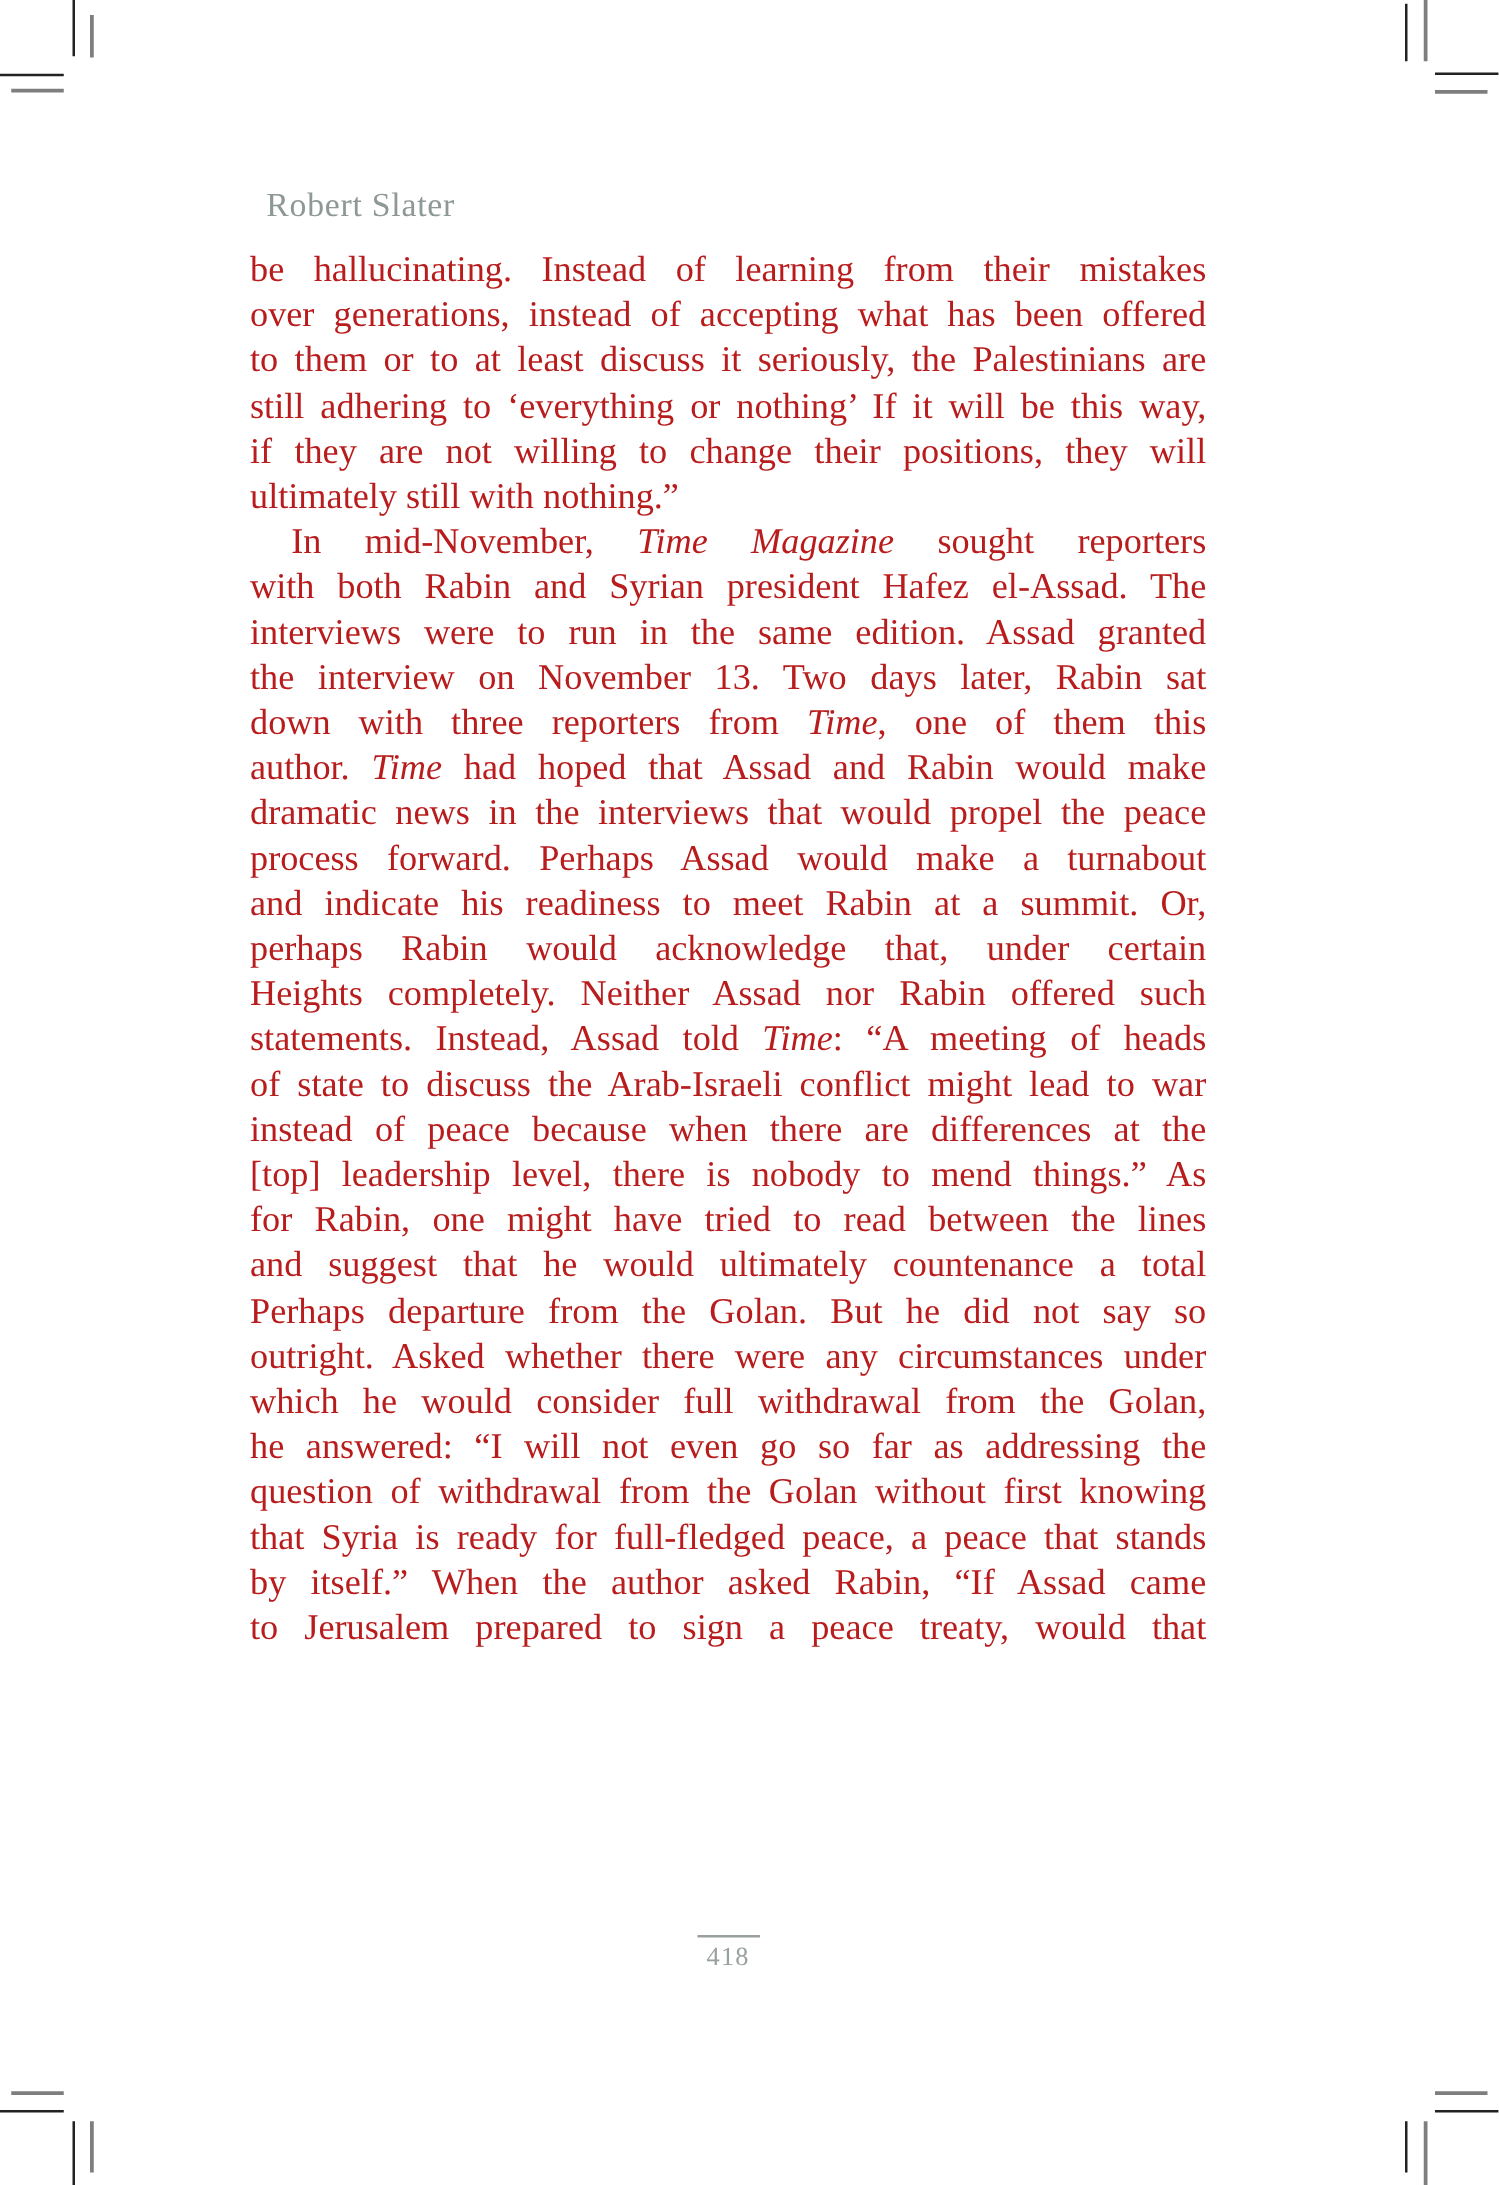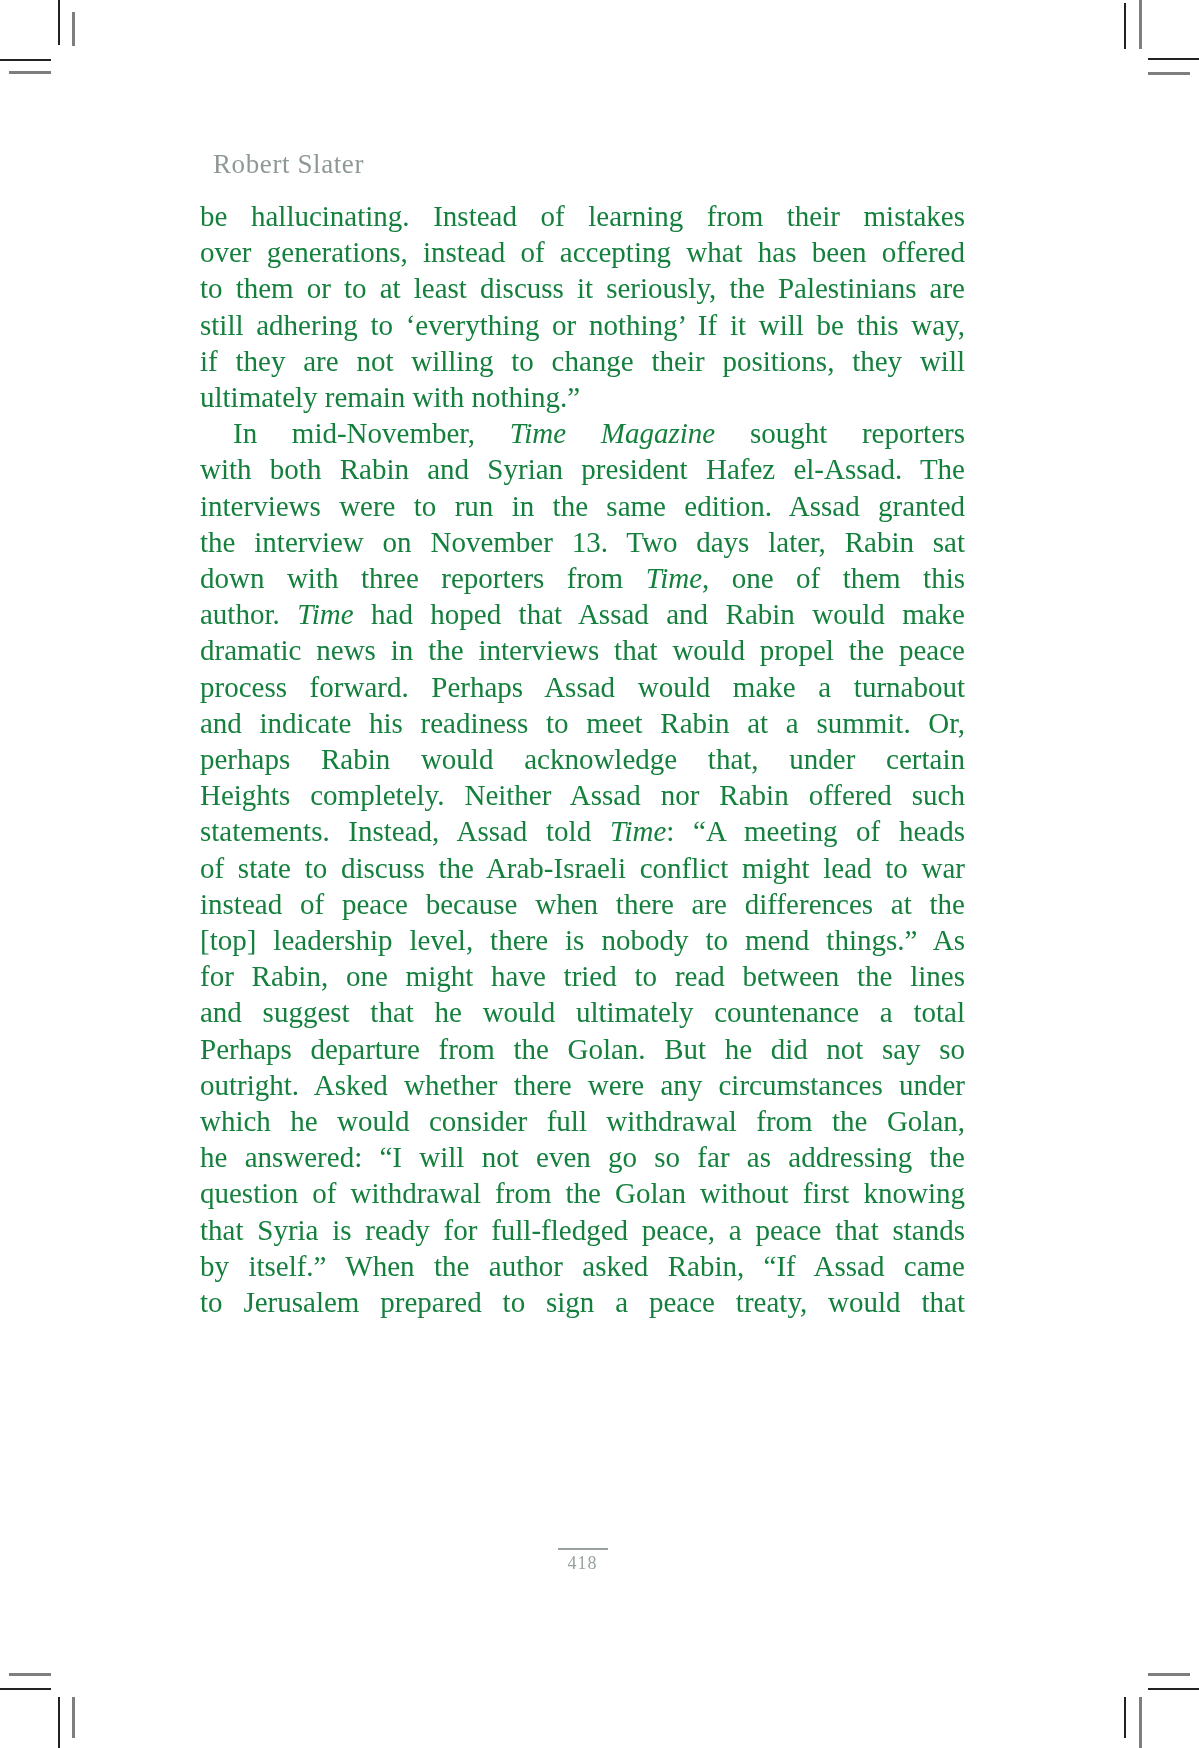--- a/index.html
+++ b/index.html
@@ -21,42 +21,42 @@
     color: #8e9997;
   }
   
   .text-block {
     position: absolute;
     left: 200px;
     top: 198px;
     width: 765px;
     font-size: 29px;
     line-height: 36.2px;
-    color: #15803d;
+    color: #b91c1c;
   }
   .line { overflow: visible; }
   .line.just { text-align: justify; text-align-last: justify; }
   .line.indent { text-indent: 33px; }
   .it { font-style: italic; }
   
   .folio {
     position: absolute;
     left: 200px;
     top: 1548px;
     width: 765px;
     text-align: center;
   }
   .folio-rule {
     width: 50px;
     height: 0;
     border-top: 2px solid #98a1a0;
     margin: 0 auto 3px auto;
   }
   .folio-num {
-    font-size: 18px;
+    font-size: 21px;
     letter-spacing: 1px;
     color: #98a1a0;
   }
   
   .cm { position: absolute; background: #222222; }
   .cm.gray { background: #7e7e7e; }
   .cm-tl-v1 { left: 58px;   top: 0;      width: 2px;  height: 45px; }
   .cm-tl-v2 { left: 72px;   top: 12px;   width: 3px;  height: 34px; }
   .cm-tl-h1 { left: 0;      top: 59px;   width: 51px; height: 2px;  }
   .cm-tl-h2 { left: 9px;    top: 71px;   width: 42px; height: 3px;  }
@@ -99,21 +99,21 @@
   <div class="cm gray cm-br-v2"></div>
 
   <div class="running-header">Robert Slater</div>
 
   <div class="text-block">
       <div class="line just"><span>be hallucinating. Instead of learning from their mistakes</span></div>
       <div class="line just"><span>over generations, instead of accepting what has been offered</span></div>
       <div class="line just"><span>to them or to at least discuss it seriously, the Palestinians are</span></div>
       <div class="line just"><span>still adhering to ‘everything or nothing’ If it will be this way,</span></div>
       <div class="line just"><span>if they are not willing to change their positions, they will</span></div>
-      <div class="line"><span>ultimately remain with nothing.”</span></div>
+      <div class="line"><span>ultimately still with nothing.”</span></div>
       <div class="line just indent"><span>In mid-November, </span><span class="it">Time Magazine</span><span> sought reporters</span></div>
       <div class="line just"><span>with both Rabin and Syrian president Hafez el-Assad. The</span></div>
       <div class="line just"><span>interviews were to run in the same edition. Assad granted</span></div>
       <div class="line just"><span>the interview on November 13. Two days later, Rabin sat</span></div>
       <div class="line just"><span>down with three reporters from </span><span class="it">Time</span><span>, one of them this</span></div>
       <div class="line just"><span>author. </span><span class="it">Time</span><span> had hoped that Assad and Rabin would make</span></div>
       <div class="line just"><span>dramatic news in the interviews that would propel the peace</span></div>
       <div class="line just"><span>process forward. Perhaps Assad would make a turnabout</span></div>
       <div class="line just"><span>and indicate his readiness to meet Rabin at a summit. Or,</span></div>
       <div class="line just"><span>perhaps Rabin would acknowledge that, under certain</span></div>

